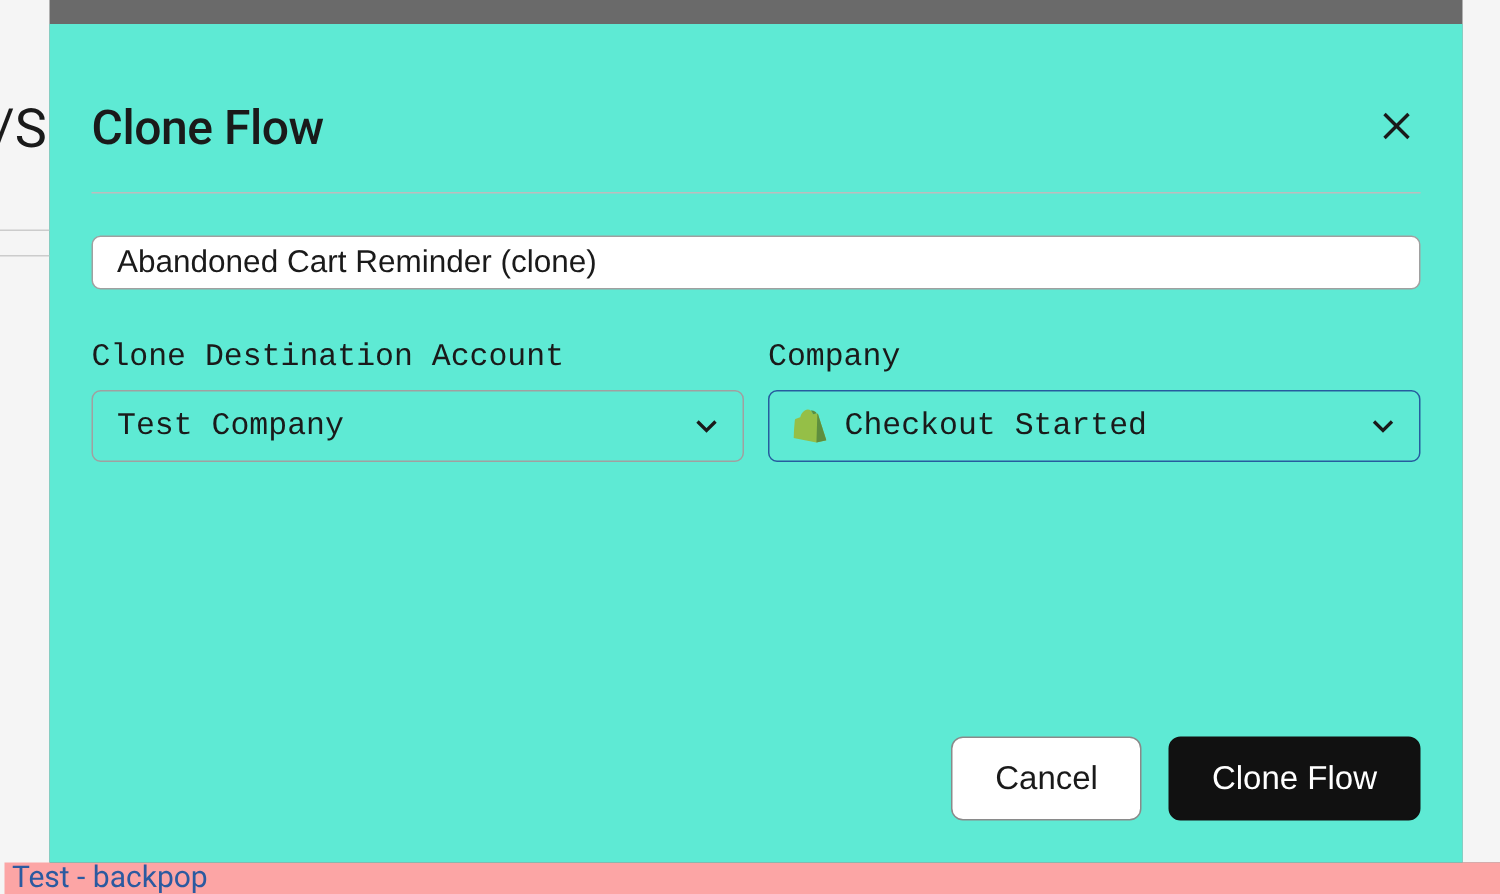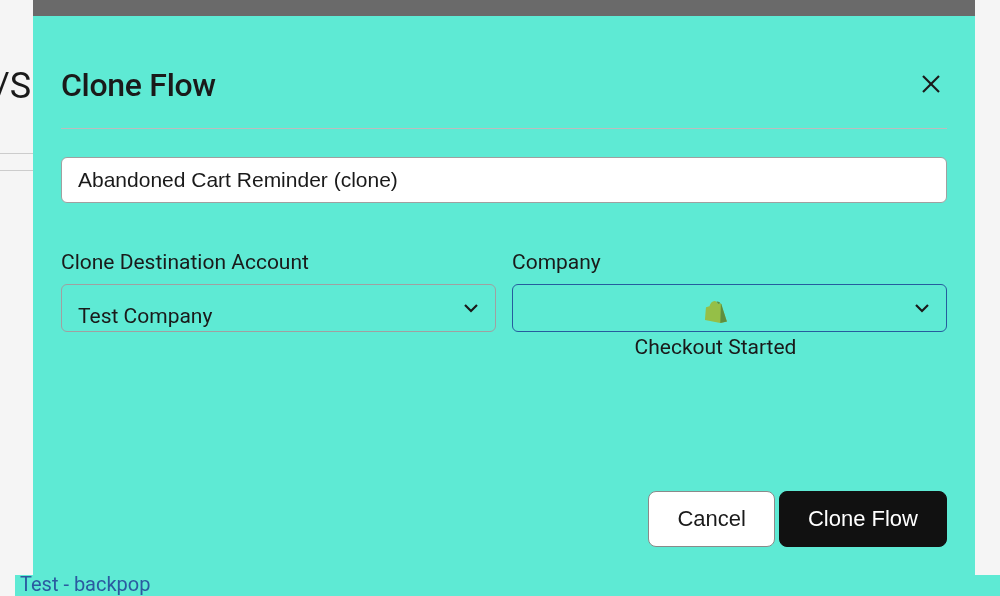--- a/index.html
+++ b/index.html
@@ -39,24 +39,24 @@
     }
     .bg-hint-left .row-line {
       position: absolute;
       left: 0;
       right: 0;
       border-top: 1px solid #ccc;
     }
     .bg-hint-bottom {
       position: absolute;
       bottom: 0;
-      left: 15px;
+      left: 3px;
       right: 0;
       height: 21px;
-      background: #5eead4;
+      background: #fca5a5;
     }
     .bg-hint-bottom .link-text {
       position: absolute;
       left: 5px;
       top: -3px;
       font-size: 20px;
       color: #2b5aa0;
     }
     .bg-hint-right {
       position: absolute;
@@ -104,52 +104,52 @@
     }
     .field-label {
       font-size: 21px;
       font-weight: 400;
       color: #1a1a1a;
       margin-bottom: 10px;
       display: block;
     }
     .text-input {
       width: 100%;
-      height: 46px;
+      height: 36px;
       padding: 0 16px;
       font-size: 21px;
       border: 1px solid #a0a0a0;
       border-radius: 6px;
       color: #1a1a1a;
       outline: none;
     }
     .row-2col {
       display: flex;
       gap: 16px;
-      margin-top: 47px;
+      margin-top: 34px;
+      font-family: Liberation Mono, monospace;
     }
     .col {
       flex: 1;
     }
     .select-wrap {
       position: relative;
       height: 48px;
       border: 1px solid #a0a0a0;
       border-radius: 6px;
       display: flex;
       align-items: center;
-      padding: 16px 44px 0 16px;
+      padding: 0 44px 0 16px;
       cursor: pointer;
       font-size: 21px;
       color: #1a1a1a;
       gap: 12px;
     }
     .select-wrap.active {
       border: 1.5px solid #265c9e;
-      flex-direction: column;
     }
     .chevron {
       position: absolute;
       right: 14px;
       top: 50%;
       transform: translateY(-50%);
       display: flex;
       align-items: center;
     }
     .shopify-icon {
@@ -157,21 +157,21 @@
       height: 22px;
       display: inline-flex;
       align-items: center;
       justify-content: center;
     }
     .modal-footer {
       position: absolute;
       right: 28px;
       bottom: 28px;
       display: flex;
-      gap: 4px;
+      gap: 18px;
     }
     .btn {
       height: 56px;
       padding: 0 28px;
       font-size: 22px;
       font-weight: 500;
       border-radius: 8px;
       cursor: pointer;
       display: flex;
       align-items: center;

